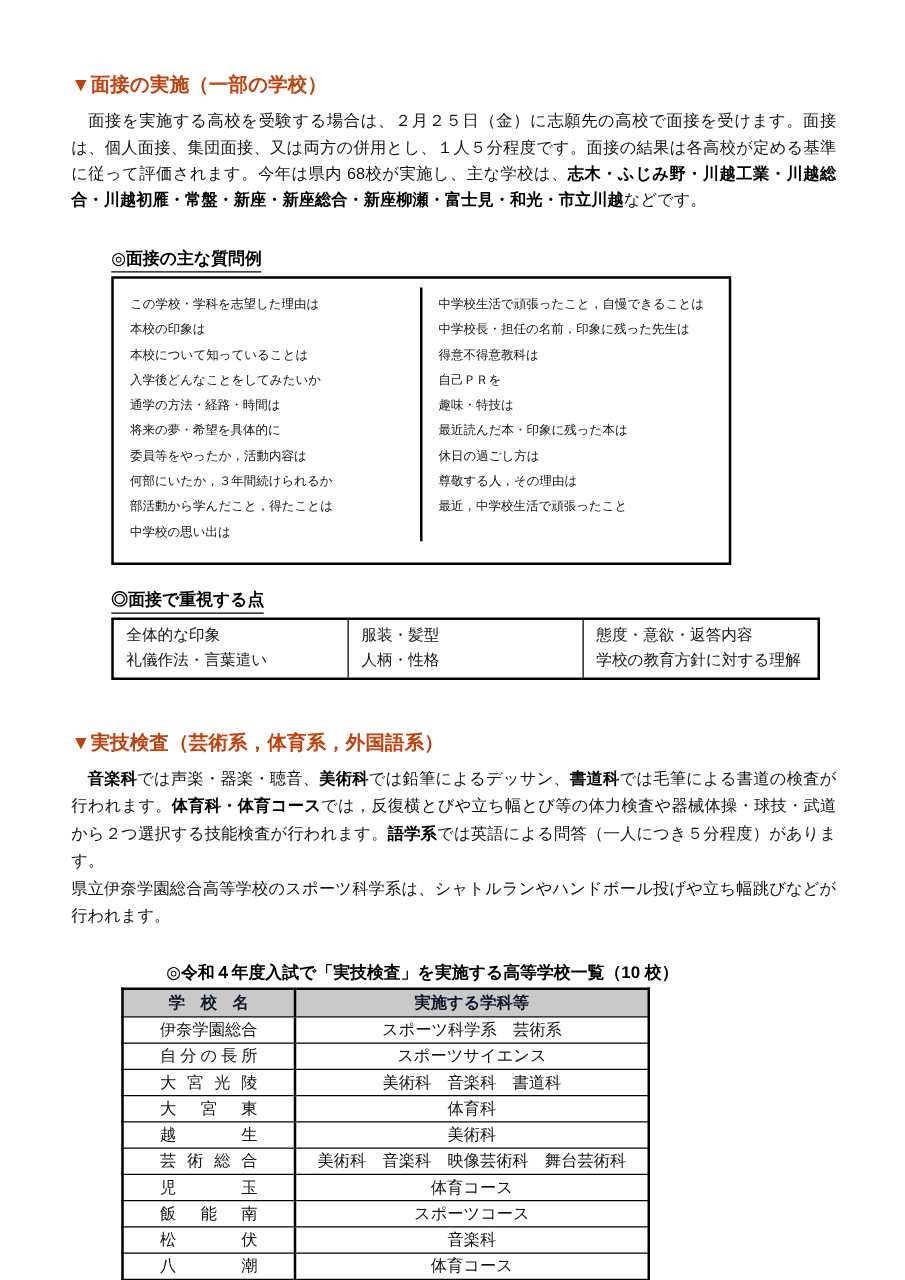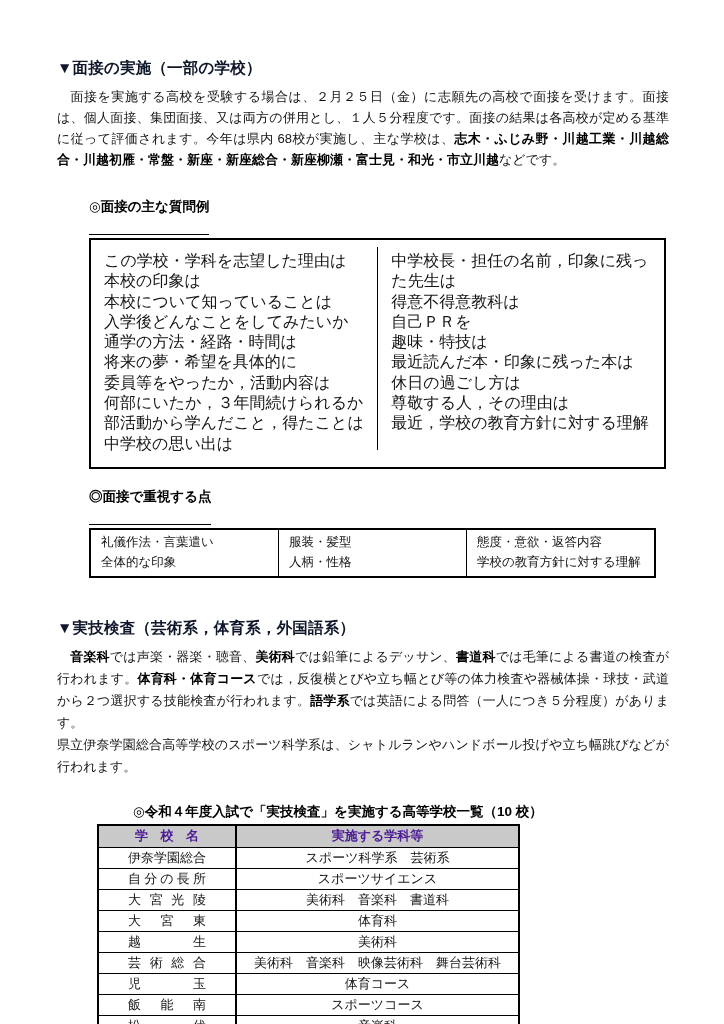--- a/index.html
+++ b/index.html
@@ -9,40 +9,40 @@
   }
   html,body{margin:0;padding:0;background:#888;}
   .page{
     width:724px;height:1024px;background:#ffffff;margin:0 auto;
     overflow:hidden;position:relative;
     font-family:"Liberation Sans","DejaVu Sans",sans-serif;
     color:var(--ink);
     -webkit-font-smoothing:antialiased;
   }
   .sec-title{
-    margin:0 0 0 57px;font-size:15.5px;font-weight:bold;color:#0f172a;
+    margin:0 0 0 57px;font-size:15.5px;font-weight:bold;color:#c2410c;
     letter-spacing:0.2px;
   }
   .sec-title.s1{padding-top:58px;}
   .sec-title.s2{margin-top:40px;}
   .para{
     width:612px;margin:7px 0 0 57px;font-size:13px;line-height:21px;
     text-align:justify;text-justify:inter-ideograph;
   }
   .para.p2{line-height:22px;}
   .sub-heading{
     width:fit-content;margin:28px 0 0 89px;font-size:13.5px;font-weight:bold;color:#000;
-    border-bottom:1.5px solid var(--line);padding-bottom:18px;
+    border-bottom:1.5px solid var(--line);padding-bottom:1px;
   }
   .sub-heading.points-h{margin-top:19px;font-family:Liberation Serif, serif;}
   .q-box{
-    box-sizing:border-box;width:577px;margin:3px 0 0 89px;
+    box-sizing:border-box;width:496px;margin:3px 0 0 89px;
     border:2px solid var(--line);display:flex;
     padding:11px 0 13px 0;
-    font-size:16px;line-height:20.3px;justify-content:center;
+    font-size:10px;line-height:20.3px;justify-content:center;
   }
   .q-col{flex:1 1 0;padding-left:13px;}
   .q-divider{width:1.5px;background:var(--line);margin:-4px 0 4px 0;}
   .points-table{
     box-sizing:border-box;width:567px;margin:3px 0 0 89px;
     border:2px solid var(--line);display:flex;
     font-size:12.5px;line-height:20px;
   }
   .points-col{flex:1 1 0;padding:2px 4px 4px 10px;}
   .points-col + .points-col{border-left:1.5px solid var(--line);}
@@ -51,21 +51,21 @@
     margin:25px 0 0 133px;font-size:13.5px;font-weight:bold;color:#000;
   }
   .school-table{
     margin:3px 0 0 97px;border-collapse:collapse;
     border:2px solid var(--line);font-size:13px;table-layout:fixed;
   }
   .school-table th,.school-table td{
     border:1px solid var(--line);height:20px;padding:0 4px;
     text-align:center;vertical-align:middle;white-space:nowrap;
   }
-  .school-table th{background:var(--header-bg);height:21px;font-weight:bold;color:#4c1d95;}
+  .school-table th{background:var(--header-bg);height:21px;font-weight:bold;color:#0f172a;}
   .school-table th:first-child,.school-table td:first-child{width:128px;}
   .school-table th:last-child,.school-table td:last-child{width:273px;border-left:2px solid var(--line);}
   .school-name{
     display:inline-block;width:78px;
     text-align:justify;text-align-last:justify;text-justify:inter-character;
   }
   .header-name{
     display:inline-block;width:64px;
     text-align:justify;text-align-last:justify;text-justify:inter-character;
   }
@@ -93,37 +93,38 @@
         <div>入学後どんなことをしてみたいか</div>
         <div>通学の方法・経路・時間は</div>
         <div>将来の夢・希望を具体的に</div>
         <div>委員等をやったか，活動内容は</div>
         <div>何部にいたか，３年間続けられるか</div>
         <div>部活動から学んだこと，得たことは</div>
         <div>中学校の思い出は</div>
       </div>
     <div class="q-divider"></div>
     <div class="q-col">
+        <div>中学校生活で頑張ったこと，自慢できることは</div>
         <div>中学校長・担任の名前，印象に残った先生は</div>
         <div>得意不得意教科は</div>
         <div>自己ＰＲを</div>
         <div>趣味・特技は</div>
         <div>最近読んだ本・印象に残った本は</div>
         <div>休日の過ごし方は</div>
         <div>尊敬する人，その理由は</div>
-        <div>最近，学校の教育方針に対する理解</div>
+        <div>最近，中学校生活で頑張ったこと</div>
       </div>
   </div>
 
   <div class="sub-heading points-h">◎面接で重視する点</div>
 
   <div class="points-table">
     <div class="points-col">
+      <div>全体的な印象</div>
       <div>礼儀作法・言葉遣い</div>
-      <div>全体的な印象</div>
     </div>
     <div class="points-col">
       <div>服装・髪型</div>
       <div>人柄・性格</div>
     </div>
     <div class="points-col">
       <div>態度・意欲・返答内容</div>
       <div>学校の教育方針に対する理解</div>
     </div>
   </div>

